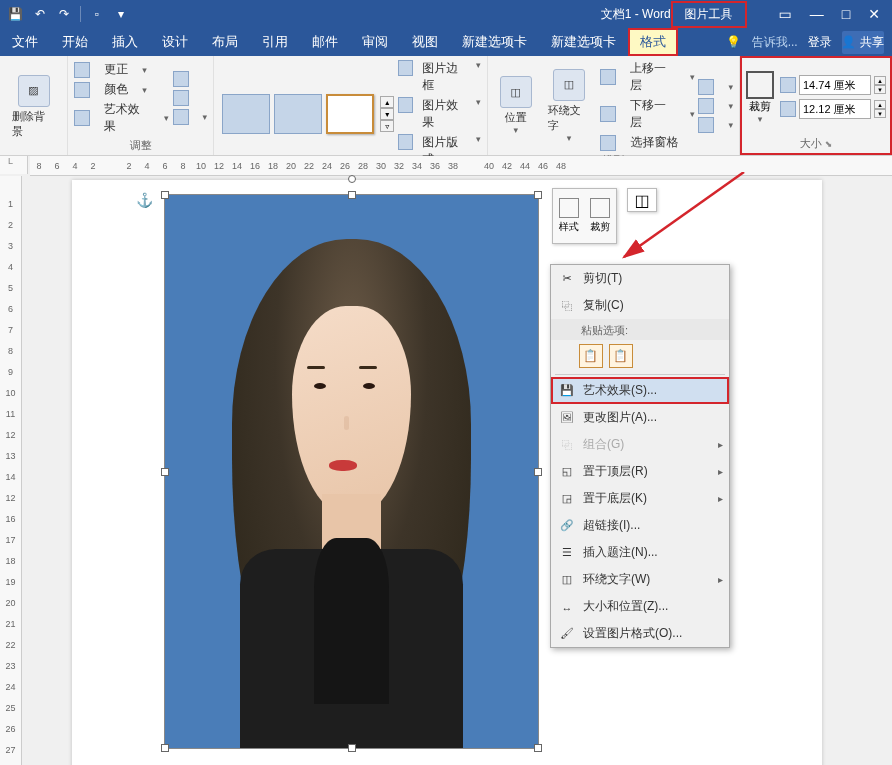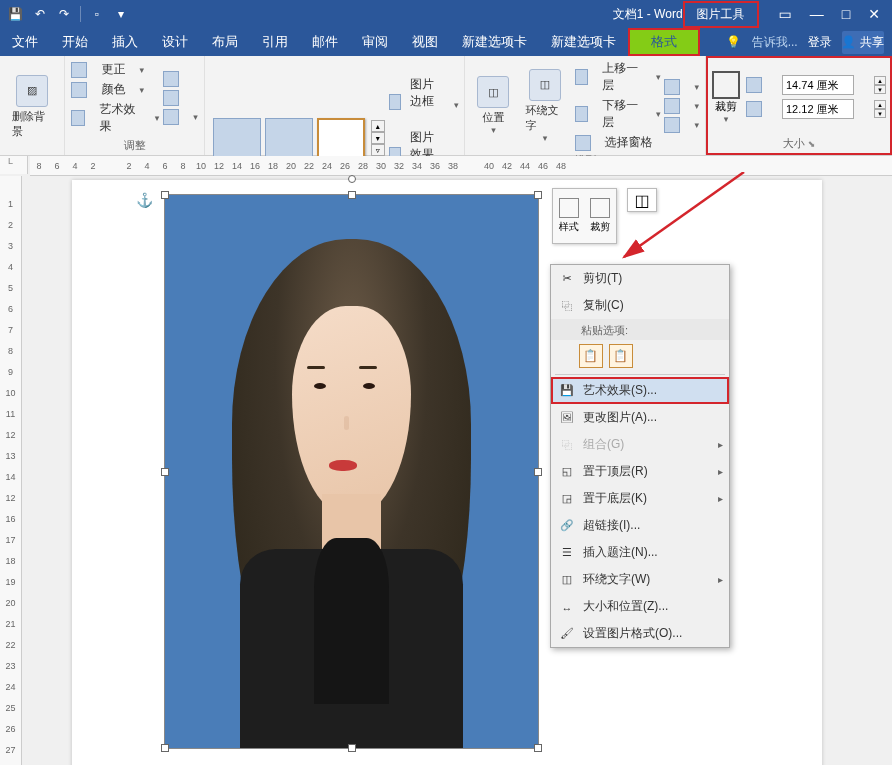--- a/index.html
+++ b/index.html
@@ -4,28 +4,28 @@
   <style>
     * { margin: 0; padding: 0; box-sizing: border-box; font-family: "Microsoft YaHei", sans-serif; }
     body { width: 892px; height: 765px; background: #f0f0f0; position: relative; overflow: hidden; }
     
     
     .titlebar { height: 28px; background: #2b579a; display: flex; align-items: center; color: white; font-size: 12px; }
     .qat { display: flex; gap: 8px; padding: 0 8px; }
     .qat-item { width: 16px; height: 16px; display: flex; align-items: center; justify-content: center; cursor: pointer; }
     .qat-sep { width: 1px; height: 16px; background: rgba(255,255,255,0.3); }
     .title-text { flex: 1; text-align: right; }
-    .pic-tools { padding: 3px 12px; background: #2b579a; border: 2px solid #d4252c; margin-right: 8px; }
+    .pic-tools { padding: 3px 12px; background: #2b579a; border: 2px solid #d4252c; margin-right: 20px; }
     .win-controls { display: flex; gap: 18px; padding: 0 12px; }
     .win-ctrl { cursor: pointer; font-size: 14px; }
     
     
     .tabs-row { height: 28px; background: #2b579a; display: flex; align-items: stretch; color: white; font-size: 13px; }
     .tab { padding: 5px 12px; cursor: pointer; }
-    .tab.active { background: #84cc16; color: #2b579a; border: 2px solid #d4252c; padding: 3px 21px; }
+    .tab.active { background: #fef9c3; color: #2b579a; border: 2px solid #d4252c; padding: 3px 10px; }
     .tabs-right { margin-left: auto; display: flex; align-items: center; gap: 10px; padding-right: 8px; font-size: 12px; }
     .tell-me { color: #bcd4ef; }
     .share-btn { background: #3e6db5; padding: 3px 0; border-radius: 2px; }
     
     
     .ribbon { height: 100px; background: #f3f3f3; border-bottom: 1px solid #d0d0d0; display: flex; }
     .ribbon-group { border-right: 1px solid #e0e0e0; padding: 4px 6px 2px; display: flex; flex-direction: column; }
     .group-content { flex: 1; display: flex; align-items: center; gap: 4px; }
     .group-label { font-size: 11px; color: #666; text-align: center; padding-top: 2px; display: flex; justify-content: center; align-items: center; gap: 3px; }
     .group-label-launcher { font-size: 9px; color: #888; }
@@ -38,28 +38,28 @@
     .adj-icon { width: 16px; height: 16px; background: #c5d5e8; border: 1px solid #8aa5c8; }
     .dd { font-size: 9px; color: #666; }
     
     .style-gallery { display: flex; gap: 4px; padding: 2px; }
     .style-item { width: 48px; height: 40px; background: #c5d5e8; border: 1px solid #8aa5c8; cursor: pointer; position: relative; }
     .style-item.sel { background: #fff; border: 2px solid #c88c3a; box-shadow: 1px 1px 2px rgba(0,0,0,0.3); }
     .gallery-nav { display: flex; flex-direction: column; justify-content: center; }
     .gallery-nav div { width: 14px; height: 12px; border: 1px solid #aaa; font-size: 8px; display:flex;align-items:center;justify-content:center; cursor:pointer; }
     
     .pic-opts { display: flex; flex-direction: column; gap: 3px; font-size: 12px; color: #333; }
-    .pic-opt { display: flex; align-items: flex-end; gap: 9px; cursor: pointer; margin-top: 16px; }
+    .pic-opt { display: flex; align-items: flex-start; gap: 9px; cursor: pointer; }
     
     .size-group { border: 2px solid #d4252c; padding: 2px 4px; }
     .size-controls { display: flex; align-items: center; gap: 6px; }
     .crop-btn { display: flex; flex-direction: column; align-items: center; cursor: pointer; font-size: 11px; }
     .crop-icon { width: 28px; height: 28px; border: 2px solid #555; position: relative; }
     .size-inputs { display: flex; flex-direction: column; gap: 4px; }
-    .size-input-row { display: flex; align-items: center; gap: 20px; }
+    .size-input-row { display: flex; align-items: center; gap: 3px; }
     .size-val { width: 72px; height: 20px; border: 1px solid #aaa; background: white; font-size: 11px; padding: 1px 3px; display: flex; align-items: center; }
     .spinner { display: flex; flex-direction: column; }
     .spinner div { width: 12px; height: 9px; border: 1px solid #aaa; font-size: 7px; display:flex;align-items:center;justify-content:center; cursor:pointer; }
     
     
     .ruler-corner { position: absolute; top: 156px; left: 0; width: 28px; height: 18px; background: #f8f8f8; border-right: 1px solid #ccc; font-size: 9px; color: #888; padding-left: 8px; }
     .ruler-h { position: absolute; top: 156px; left: 30px; right: 0; height: 20px; background: #f8f8f8; border-bottom: 1px solid #ccc; font-size: 9px; color: #666; display: flex; align-items: center; }
     .ruler-marks { display: flex; }
     .ruler-mark { width: 18px; text-align: center; }
     .ruler-v { position: absolute; top: 176px; left: 0; width: 22px; bottom: 0; background: #f8f8f8; border-right: 1px solid #ccc; font-size: 9px; color: #666; }

